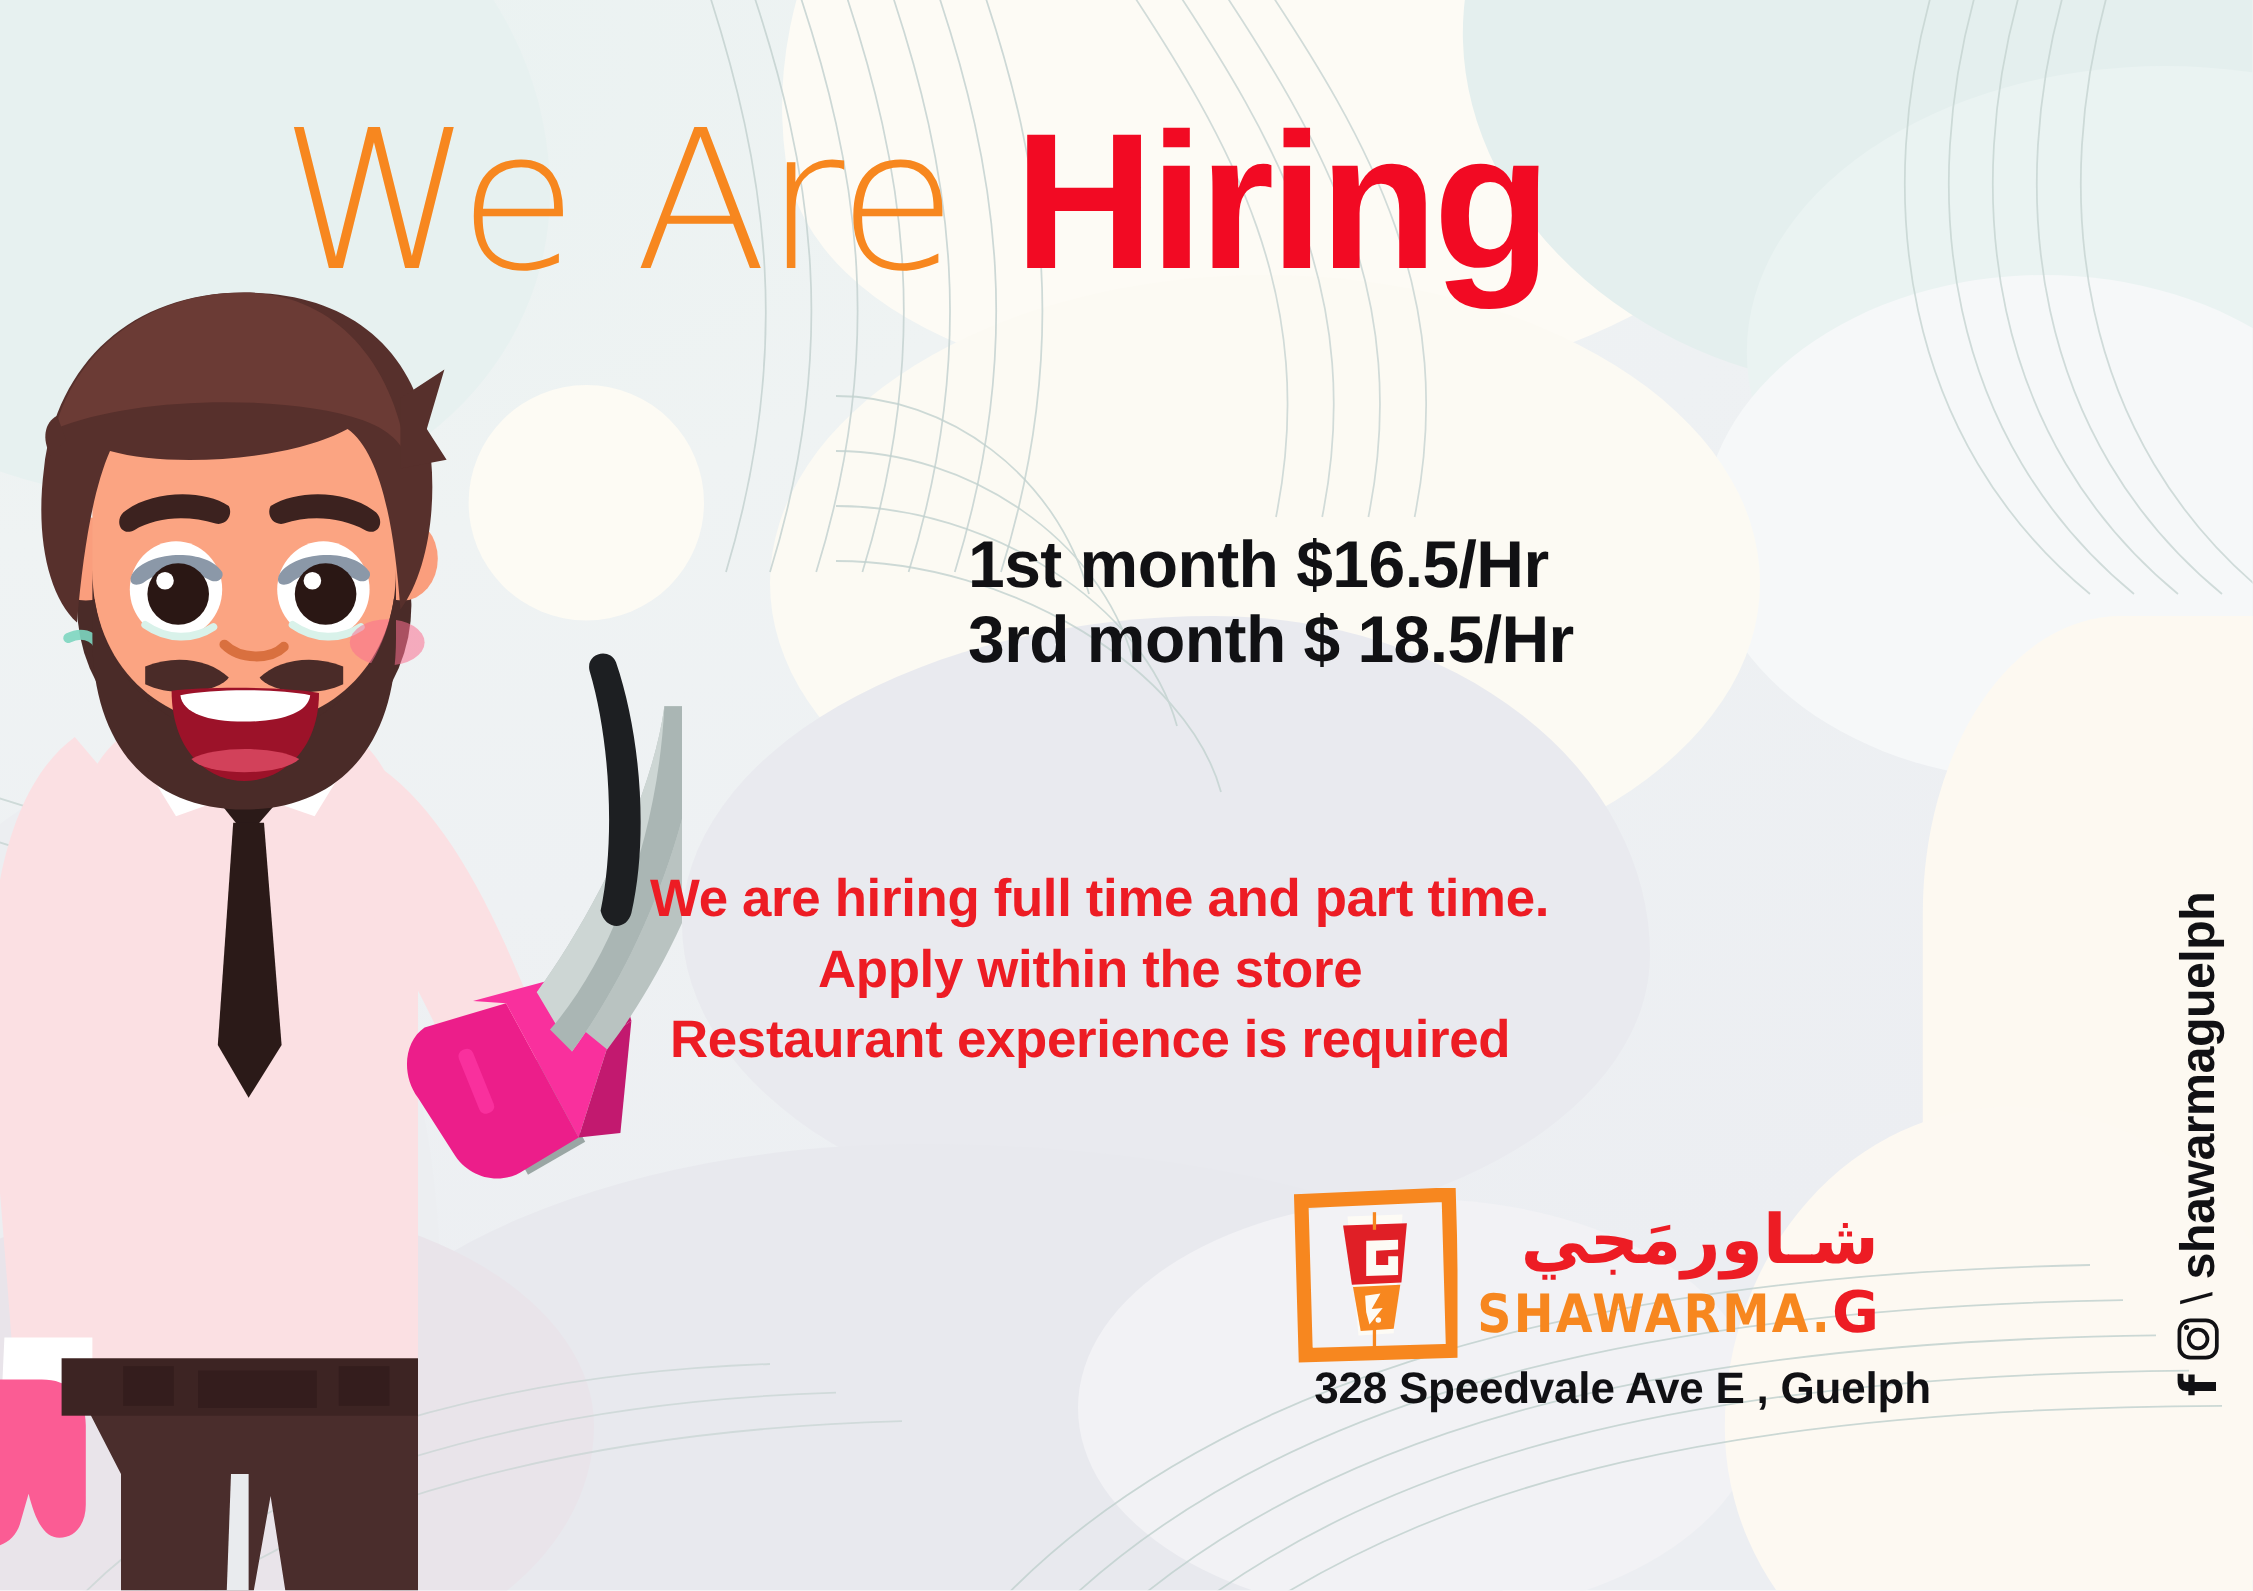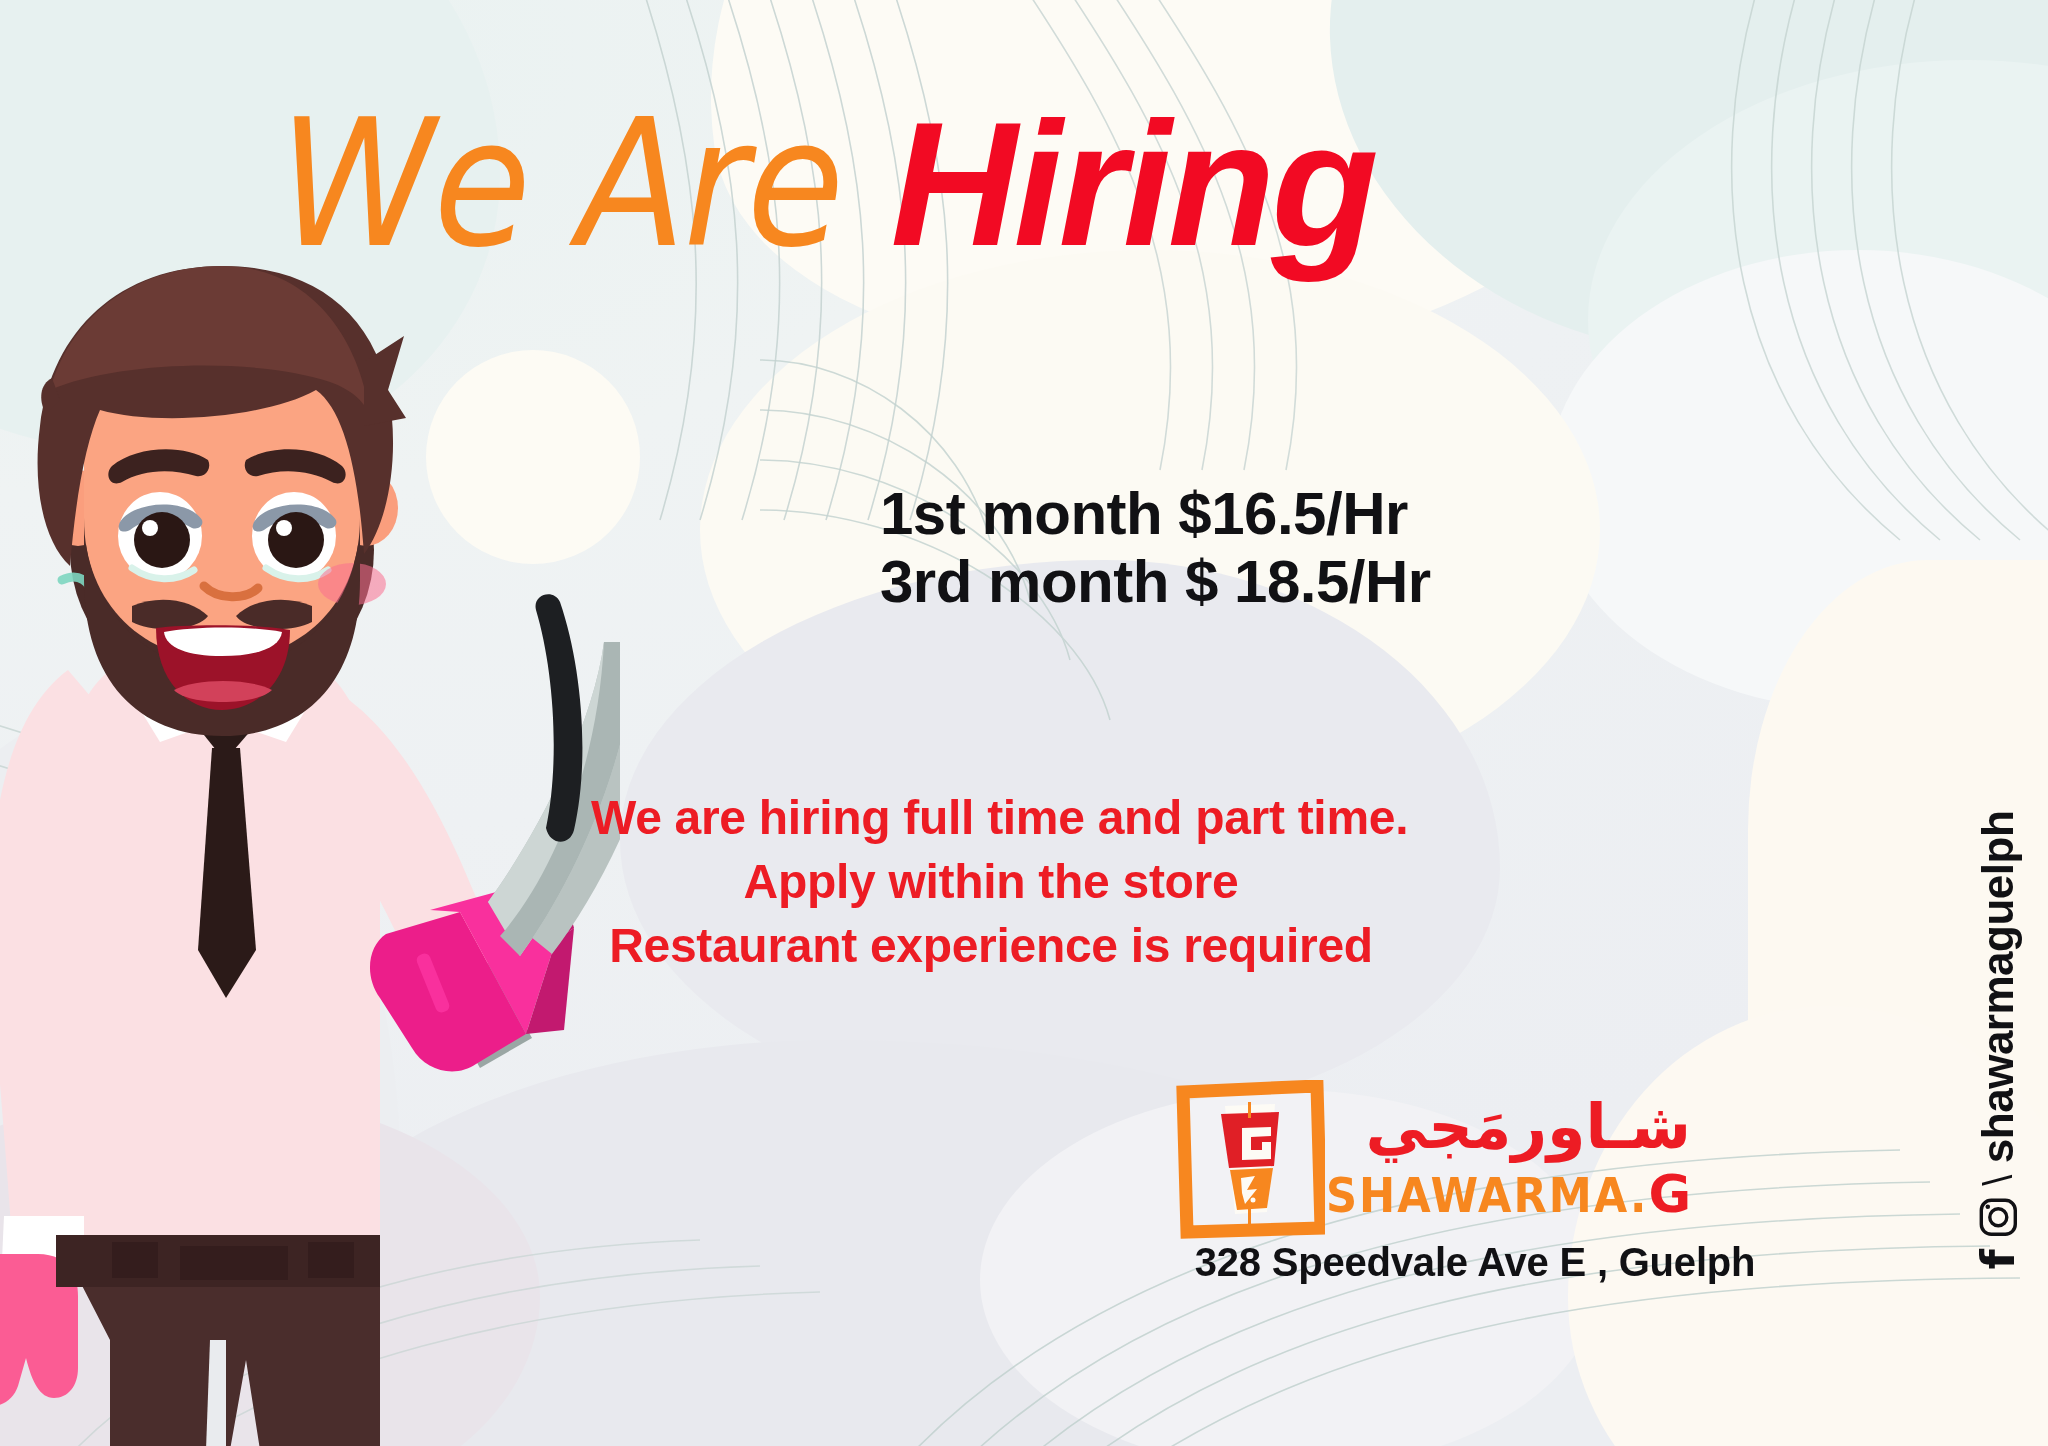--- a/index.html
+++ b/index.html
@@ -81,22 +81,22 @@
     left:980px; top:1090px; width:620px; height:380px;
     background:#f2f2f5; border-radius:50%;
   }
 
   
   .curves { position:absolute; inset:0; pointer-events:none; }
   .curves svg { width:100%; height:100%; display:block; }
 
   
   .headline {
-    position:absolute; left:279px; top:96px;
-    font-size:176px; line-height:1; letter-spacing:-2px; white-space:nowrap;font-style:italic;
+    position:absolute; left:255px; top:96px;
+    font-size:176px; line-height:1; letter-spacing:-2px; white-space:nowrap;
   }
   .headline .we-are {
     color:#f7871f; font-weight:300; font-family:"DejaVu Sans", sans-serif;
     font-stretch:condensed;
   }
   .headline .hiring {
     color:#f20a23; font-weight:700; letter-spacing:-4px;
   }
 
   
@@ -115,21 +115,21 @@
     text-align:center;
     color:#ed1c24;
     font-size:48px; font-weight:700; line-height:1.33;
     letter-spacing:-0.3px;
     margin-left:31px;
   }
   .bodycopy .copy-line { display:block; white-space:nowrap; }
 
   
   .logo-block { position:absolute; left:1175px; top:1080px; width:600px; }
-  .logo-row { display:flex; align-items:center; gap:1px; }
+  .logo-row { display:flex; align-items:center; gap:18px; }
 
   .logo-mark { position:relative; width:150px; height:160px; flex:0 0 150px; }
   .logo-mark svg { width:100%; height:100%; display:block; }
 
   .logo-words { display:flex; flex-direction:column; align-items:flex-end; }
   .logo-arabic {
     color:#ed1c24; font-size:62px; font-weight:700; line-height:1;
     direction:rtl; letter-spacing:-1px;
     font-family:"DejaVu Sans","Liberation Sans", sans-serif;
   }

